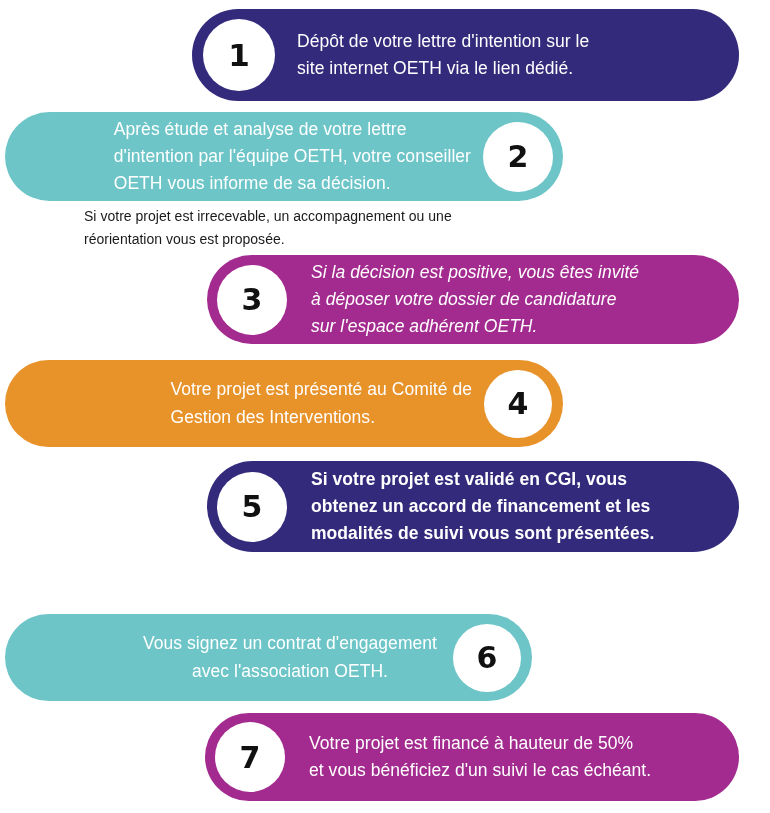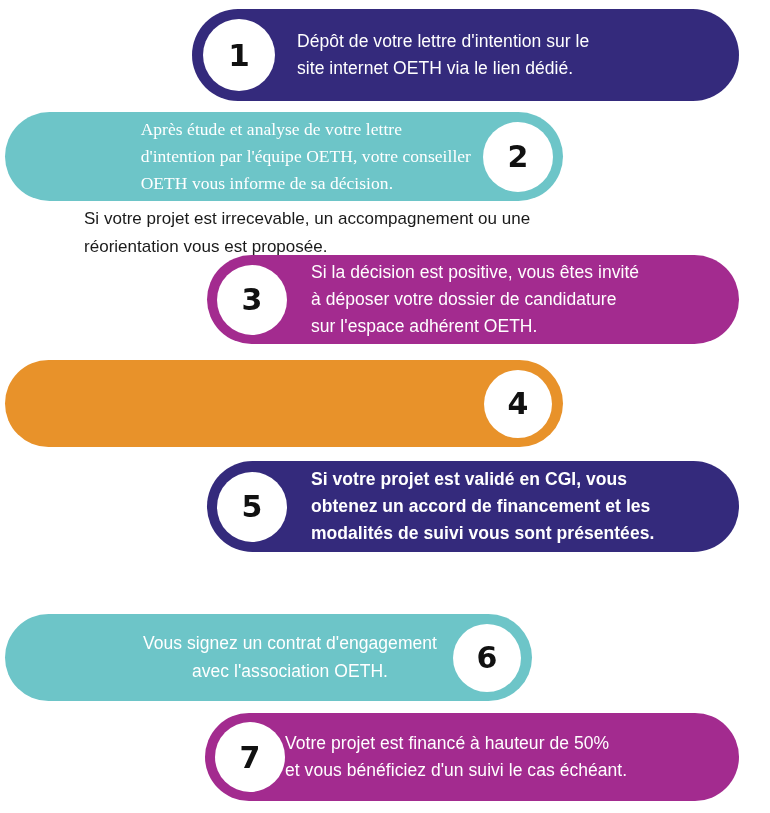--- a/index.html
+++ b/index.html
@@ -42,52 +42,52 @@
   .step-text {
     color: #ffffff;
     font-size: 17.5px;
     line-height: 1.55;
     white-space: pre-line;
     letter-spacing: 0.05px;
   }
   .note {
     position: absolute;
     color: #1a1a1a;
-    font-size: 17px;
+    font-size: 14px;
     line-height: 1.65;
     white-space: pre-line;
     letter-spacing: 0.02px;
   }
 
   
   #step-1 {
     left: 192px; top: 9px; width: 547px; height: 92px;
     padding-left: 11px; padding-right: 24px;
   }
   #step-1 .badge { width: 72px; height: 72px; font-size: 31px; }
   #step-1 .step-text { margin-left: 22px; }
 
   
   #step-2 {
     left: 5px; top: 112px; width: 558px; height: 89px;
     padding-left: 41px; padding-right: 10px;
   }
   #step-2 .badge { width: 70px; height: 70px; font-size: 30px; }
-  #step-2 .step-text { margin-right: 12px; font-family: Liberation Serif, serif; }
+  #step-2 .step-text { margin-right: 12px; }
 
   
   #note-1 { left: 84px; top: 205px; width: 460px; }
 
   
   #step-3 {
     left: 207px; top: 255px; width: 532px; height: 89px;
     padding-left: 10px; padding-right: 24px;
   }
   #step-3 .badge { width: 70px; height: 70px; font-size: 30px; }
-  #step-3 .step-text { margin-left: 24px; }
+  #step-3 .step-text { margin-left: 24px; font-style: italic; }
 
   
   #step-4 {
     left: 5px; top: 360px; width: 558px; height: 87px;
     padding-left: 41px; padding-right: 11px;
   }
   #step-4 .badge { width: 68px; height: 68px; font-size: 30px; }
   #step-4 .step-text { margin-right: 12px; }
 
   
@@ -108,21 +108,21 @@
   }
   #step-6 .badge { width: 68px; height: 68px; font-size: 30px; }
   #step-6 .step-text { margin-right: 16px; text-align: center; }
 
   
   #step-7 {
     left: 205px; top: 713px; width: 534px; height: 88px;
     padding-left: 10px; padding-right: 24px;
   }
   #step-7 .badge { width: 70px; height: 70px; font-size: 30px; }
-  #step-7 .step-text { }
+  #step-7 .step-text { margin-left: 24px; }
 </style>
 </head>
 <body style="background: rgb(255, 255, 255);">
 
 <div id="flow">
 
   <div class="step right-aligned" id="step-1" style="background: rgb(52, 42, 124);">
     <div class="badge">1</div>
     <div class="step-text">Dépôt de votre lettre d'intention sur le
 site internet OETH via le lien dédié.</div>
@@ -140,20 +140,22 @@
 
   <div class="step right-aligned" id="step-3" style="background: rgb(163, 43, 143);">
     <div class="badge">3</div>
     <div class="step-text">Si la décision est positive, vous êtes invité
 à déposer votre dossier de candidature
 sur l'espace adhérent OETH.</div>
   </div>
 
   <div class="step left-aligned" id="step-4" style="background: rgb(232, 146, 42);">
     <div class="badge">4</div>
+    <div class="step-text">Votre projet est présenté au Comité de
+Gestion des Interventions.</div>
   </div>
 
   <div class="step right-aligned" id="step-5" style="background: rgb(52, 42, 124);">
     <div class="badge">5</div>
     <div class="step-text">Si votre projet est validé en CGI, vous
 obtenez un accord de financement et les
 modalités de suivi vous sont présentées.</div>
   </div>
 
 

